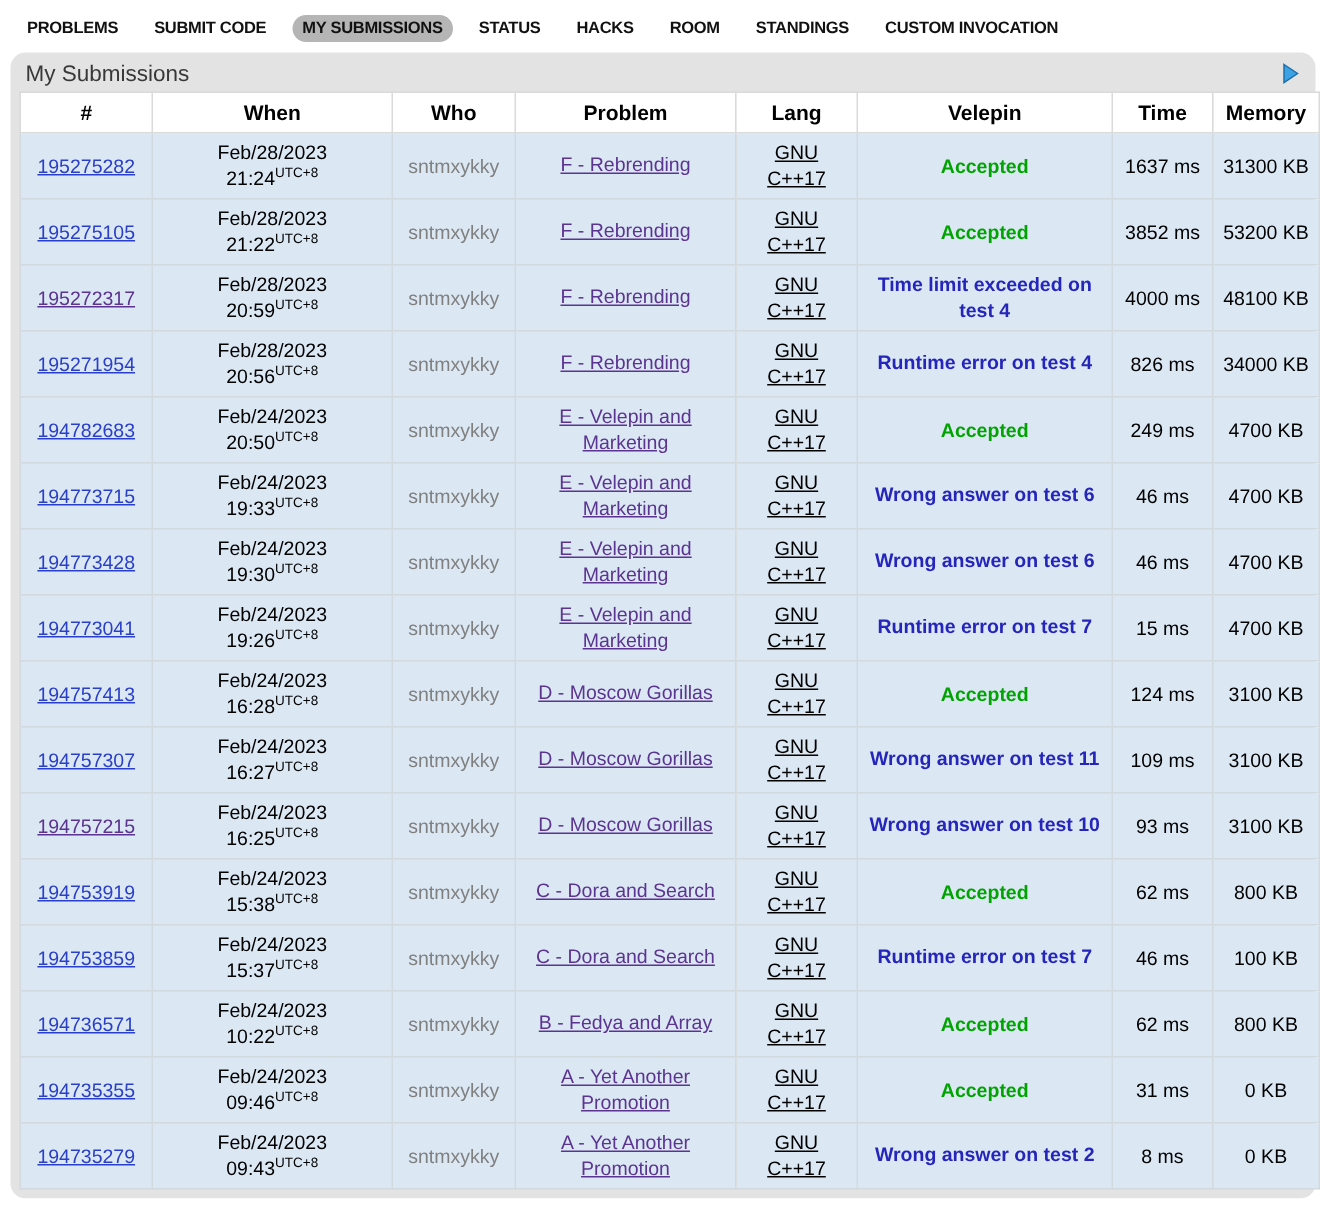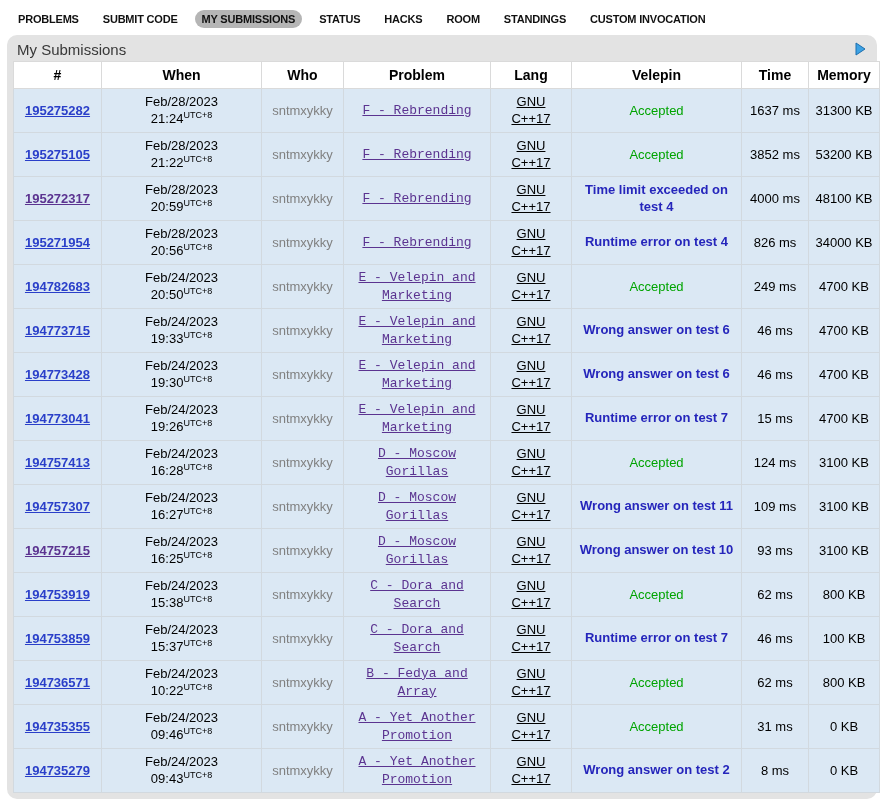--- a/index.html
+++ b/index.html
@@ -26,28 +26,28 @@
   .caption .title{font-size:15px;color:var(--title);flex:1;}
   .caption .arrow{width:12px;height:14px;display:flex;align-items:center;cursor:pointer;}
 
   .table-wrap{padding:0 6px;}
   table{border-collapse:collapse;width:100%;table-layout:fixed;font-size:13px;}
   th{background:#ffffff;border:1px solid var(--head-border);font-size:14px;
     font-weight:bold;padding:5px 3px;text-align:center;}
   td{background:var(--cell-bg);border:1px solid var(--cell-border);
     text-align:center;vertical-align:middle;height:44px;padding:2px 3px;
     overflow:hidden;}
-  a.id-link{color:var(--link-blue);text-decoration:underline;cursor:pointer;font-weight:bold;}
+  a.id-link{color:var(--link-blue);text-decoration:underline;cursor:pointer;}
   a.id-link.visited{color:var(--link-visited);}
-  a.problem-link{color:var(--link-visited);text-decoration:underline;cursor:pointer;font-family:Liberation Mono, monospace;}
+  a.problem-link{color:var(--link-visited);text-decoration:underline;cursor:pointer;}
   .when-line{line-height:1.3;text-align:center;}
   .when-line sup{font-size:9px;vertical-align:super;line-height:0;}
   .who{color:var(--who-gray);cursor:pointer;}
   .lang-text{display:inline-block;max-width:52px;line-height:1.3;text-decoration:underline;}
-  .verdict-accepted{color:var(--verdict-ok);font-weight:normal;}
+  .verdict-accepted{color:var(--verdict-ok);font-weight:bold;}
   .verdict-rejected{color:var(--verdict-fail);line-height:1.3;font-weight:bold;}
   .prob-cell{line-height:1.3;}
 </style>
 </head>
 <body>
 
 <div class="page">
 
   <div class="topnav" id="topnav"><span class="nav-item">PROBLEMS</span><span class="nav-item">SUBMIT CODE</span><span class="nav-item active">MY SUBMISSIONS</span><span class="nav-item">STATUS</span><span class="nav-item">HACKS</span><span class="nav-item">ROOM</span><span class="nav-item">STANDINGS</span><span class="nav-item">CUSTOM INVOCATION</span></div>
 

